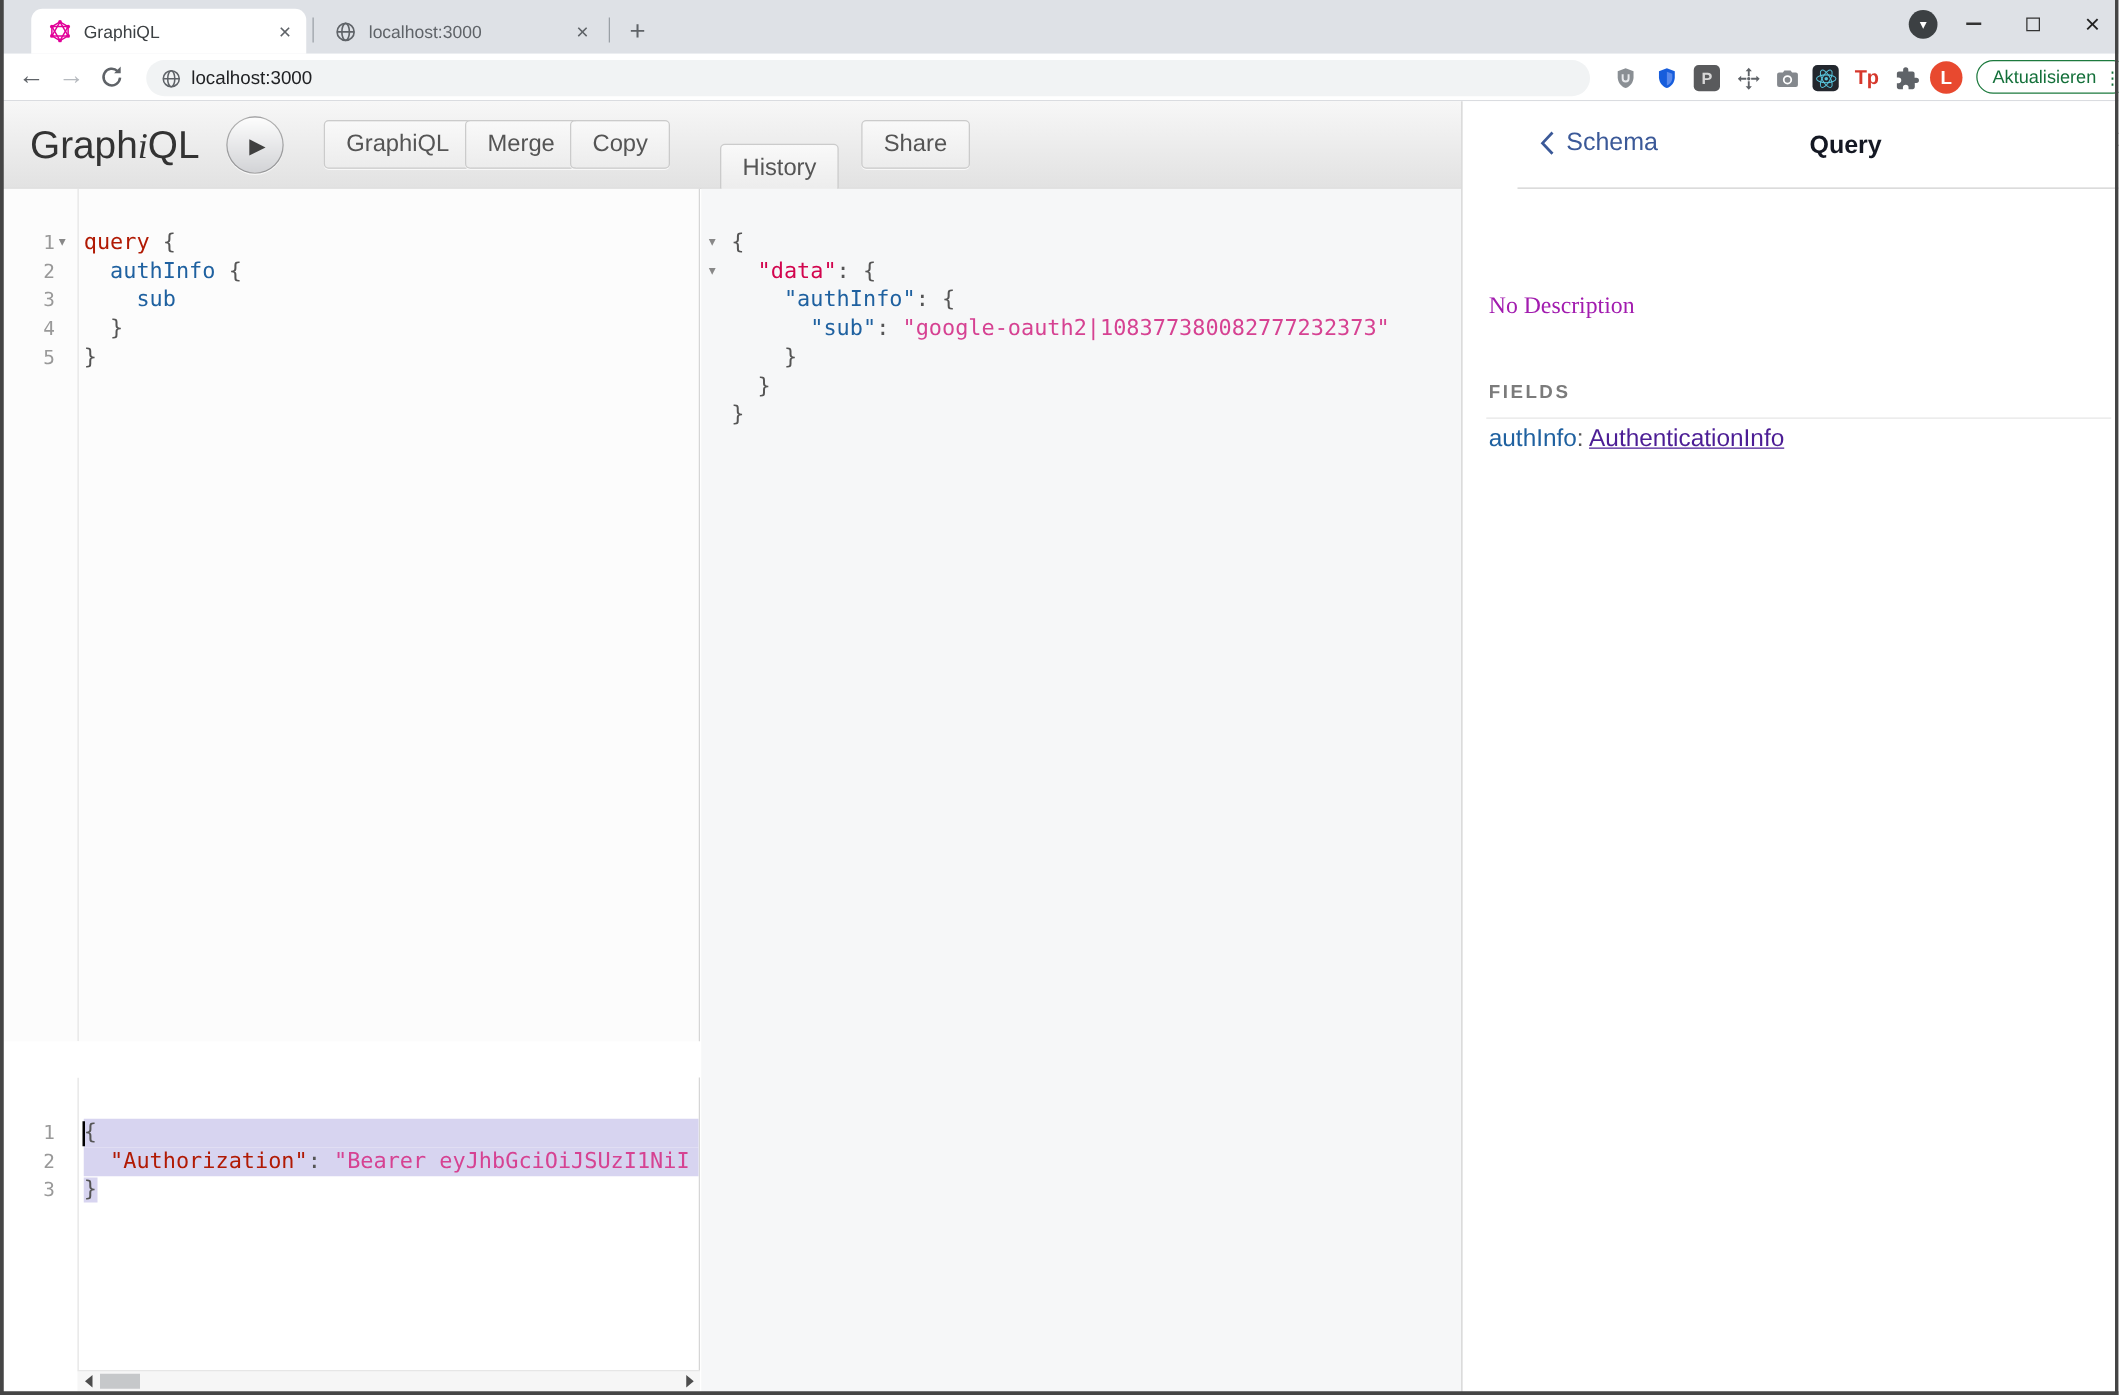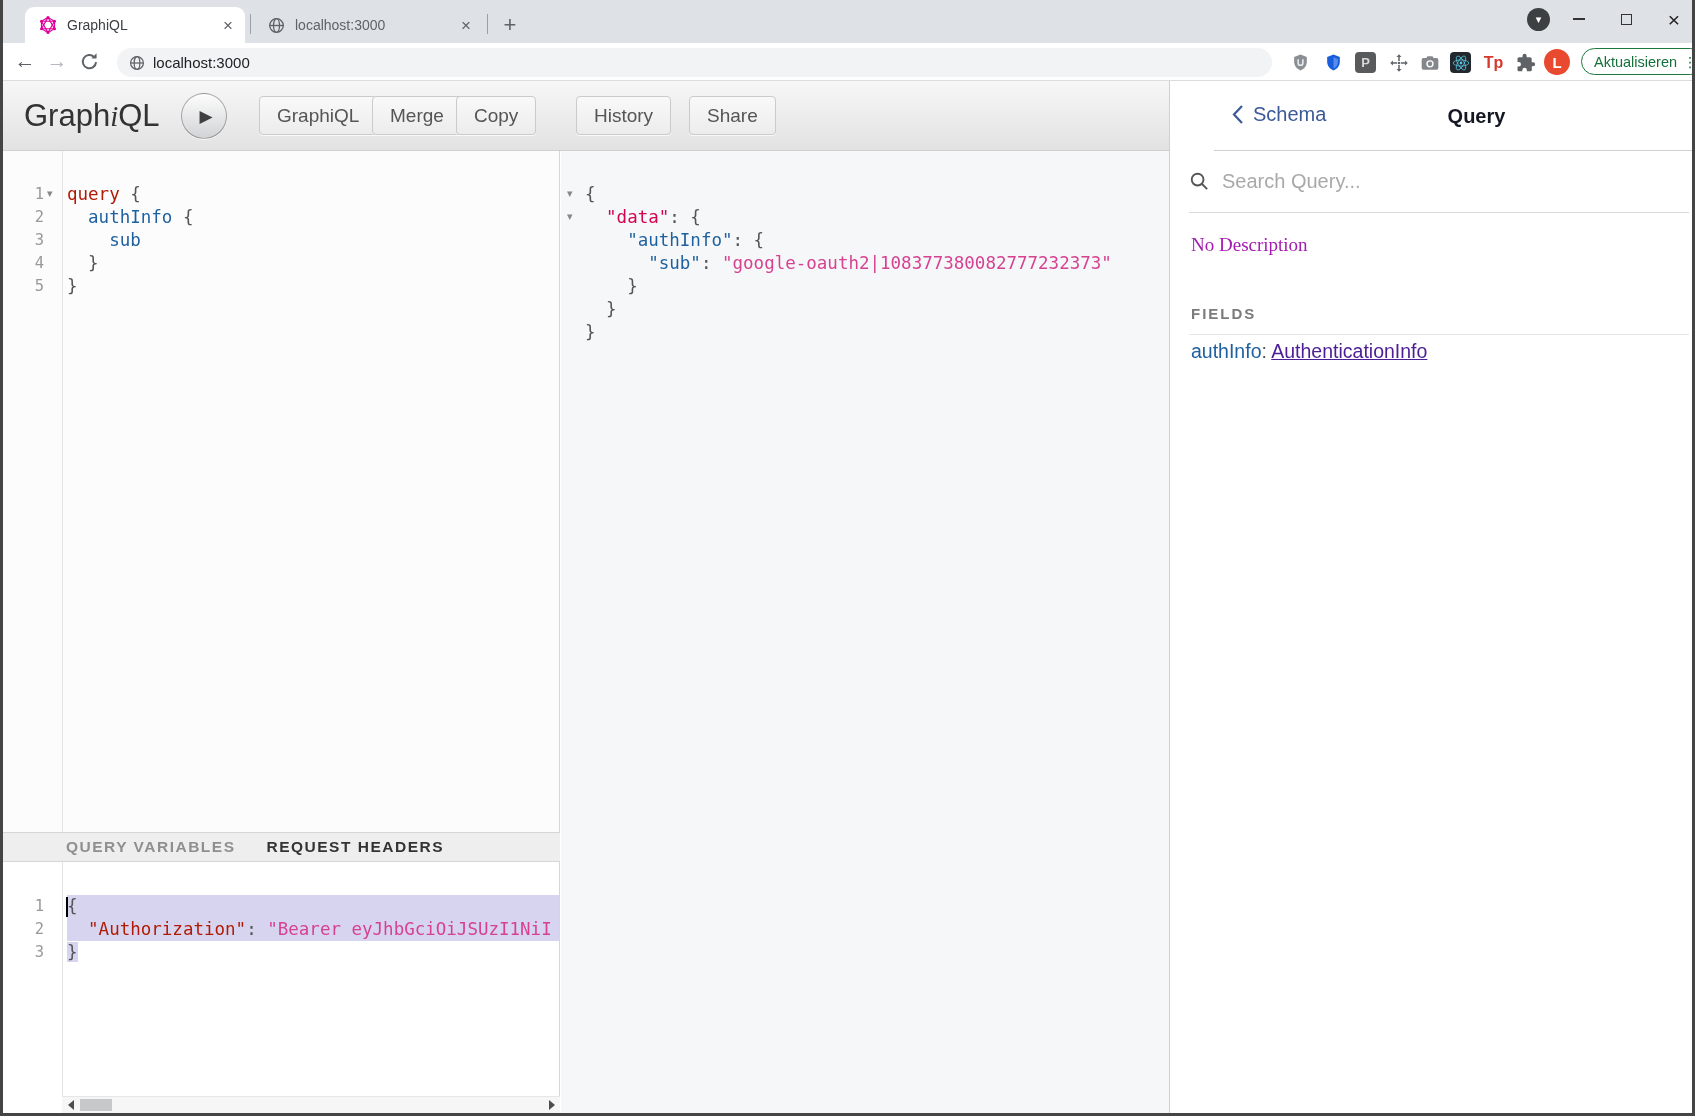--- a/index.html
+++ b/index.html
@@ -250,21 +250,21 @@
   </div>
 
   <div class="gql-topbar"></div>
   <div class="gql-logo"><span>Graph</span><em>i</em><span>QL</span></div>
   <div class="exec-btn">
     <span class="tri">▶</span>
   </div>
   <div class="tb-btn" style="left:259px;">GraphiQL</div>
   <div class="tb-btn" style="left:372px;">Merge</div>
   <div class="tb-btn" style="left:456px;">Copy</div>
-  <div class="tb-btn" style="left:576px;">History</div>
+  <div class="tb-btn" style="left:576px;margin-top:19px;">History</div>
   <div class="tb-btn" style="left:689px;">Share</div>
 
   <div class="query-pane">
     <div class="gutter-sep"></div>
     <div class="query-gutter">
         <div class="gutter-num">1</div>
         <div class="gutter-num">2</div>
         <div class="gutter-num">3</div>
         <div class="gutter-num">4</div>
         <div class="gutter-num">5</div>
@@ -286,24 +286,20 @@
         <div class="cm-line"><span class="tok-p">{</span></div>
         <div class="cm-line"><span class="tok-p">  </span><span class="tok-def">"data"</span><span class="tok-p">: {</span></div>
         <div class="cm-line"><span class="tok-p">    </span><span class="tok-prop">"authInfo"</span><span class="tok-p">: {</span></div>
         <div class="cm-line"><span class="tok-p">      </span><span class="tok-prop">"sub"</span><span class="tok-p">: </span><span class="tok-str">"google-oauth2|108377380082777232373"</span></div>
         <div class="cm-line"><span class="tok-p">    }</span></div>
         <div class="cm-line"><span class="tok-p">  }</span></div>
         <div class="cm-line"><span class="tok-p">}</span></div>
       </div>
   </div>
 
-  <div class="vtabs">
-    <span class="vtab inactive">QUERY VARIABLES</span>
-    <span class="vtab active">REQUEST HEADERS</span>
-  </div>
 
   <div class="headers-pane">
     <div class="gutter-sep"></div>
     <div class="headers-gutter">
         <div class="gutter-num">1</div>
         <div class="gutter-num">2</div>
         <div class="gutter-num">3</div>
       </div>
     <div class="headers-code mono">
         <div class="cm-line"><span class="tok-p">{</span></div>
@@ -327,27 +323,20 @@
     <div class="doc-header">
       <div class="doc-back">
         <svg width="13" height="21" viewBox="0 0 13 21">
           <polyline points="11,2 3,10.5 11,19" fill="none" stroke="#3B5998" stroke-width="2.2"></polyline>
           </svg>
         <span>Schema</span>
       </div>
       <div class="doc-title">Query</div>
       <div class="doc-close">×</div>
     </div>
-    <div class="doc-search">
-      <svg width="21" height="21" viewBox="0 0 20 20">
-        <circle cx="8.2" cy="8.2" r="5.6" fill="none" stroke="#555" stroke-width="1.8"></circle>
-        <line x1="12.4" y1="12.4" x2="17.3" y2="17.3" stroke="#555" stroke-width="1.8"></line>
-        </svg>
-      <input type="text" placeholder="Search Query..." style="">
-    </div>
     <div class="doc-nodesc">No Description</div>
     <div class="doc-fields-lbl">FIELDS</div>
     <div class="doc-fields-hr"></div>
     <div class="doc-field"><span class="fld-name">authInfo</span><span class="fld-sep">: </span><span class="fld-type">AuthenticationInfo</span></div>
   </div>
 
   <div class="win-border"></div>
 </div>
 
 </body></html>

